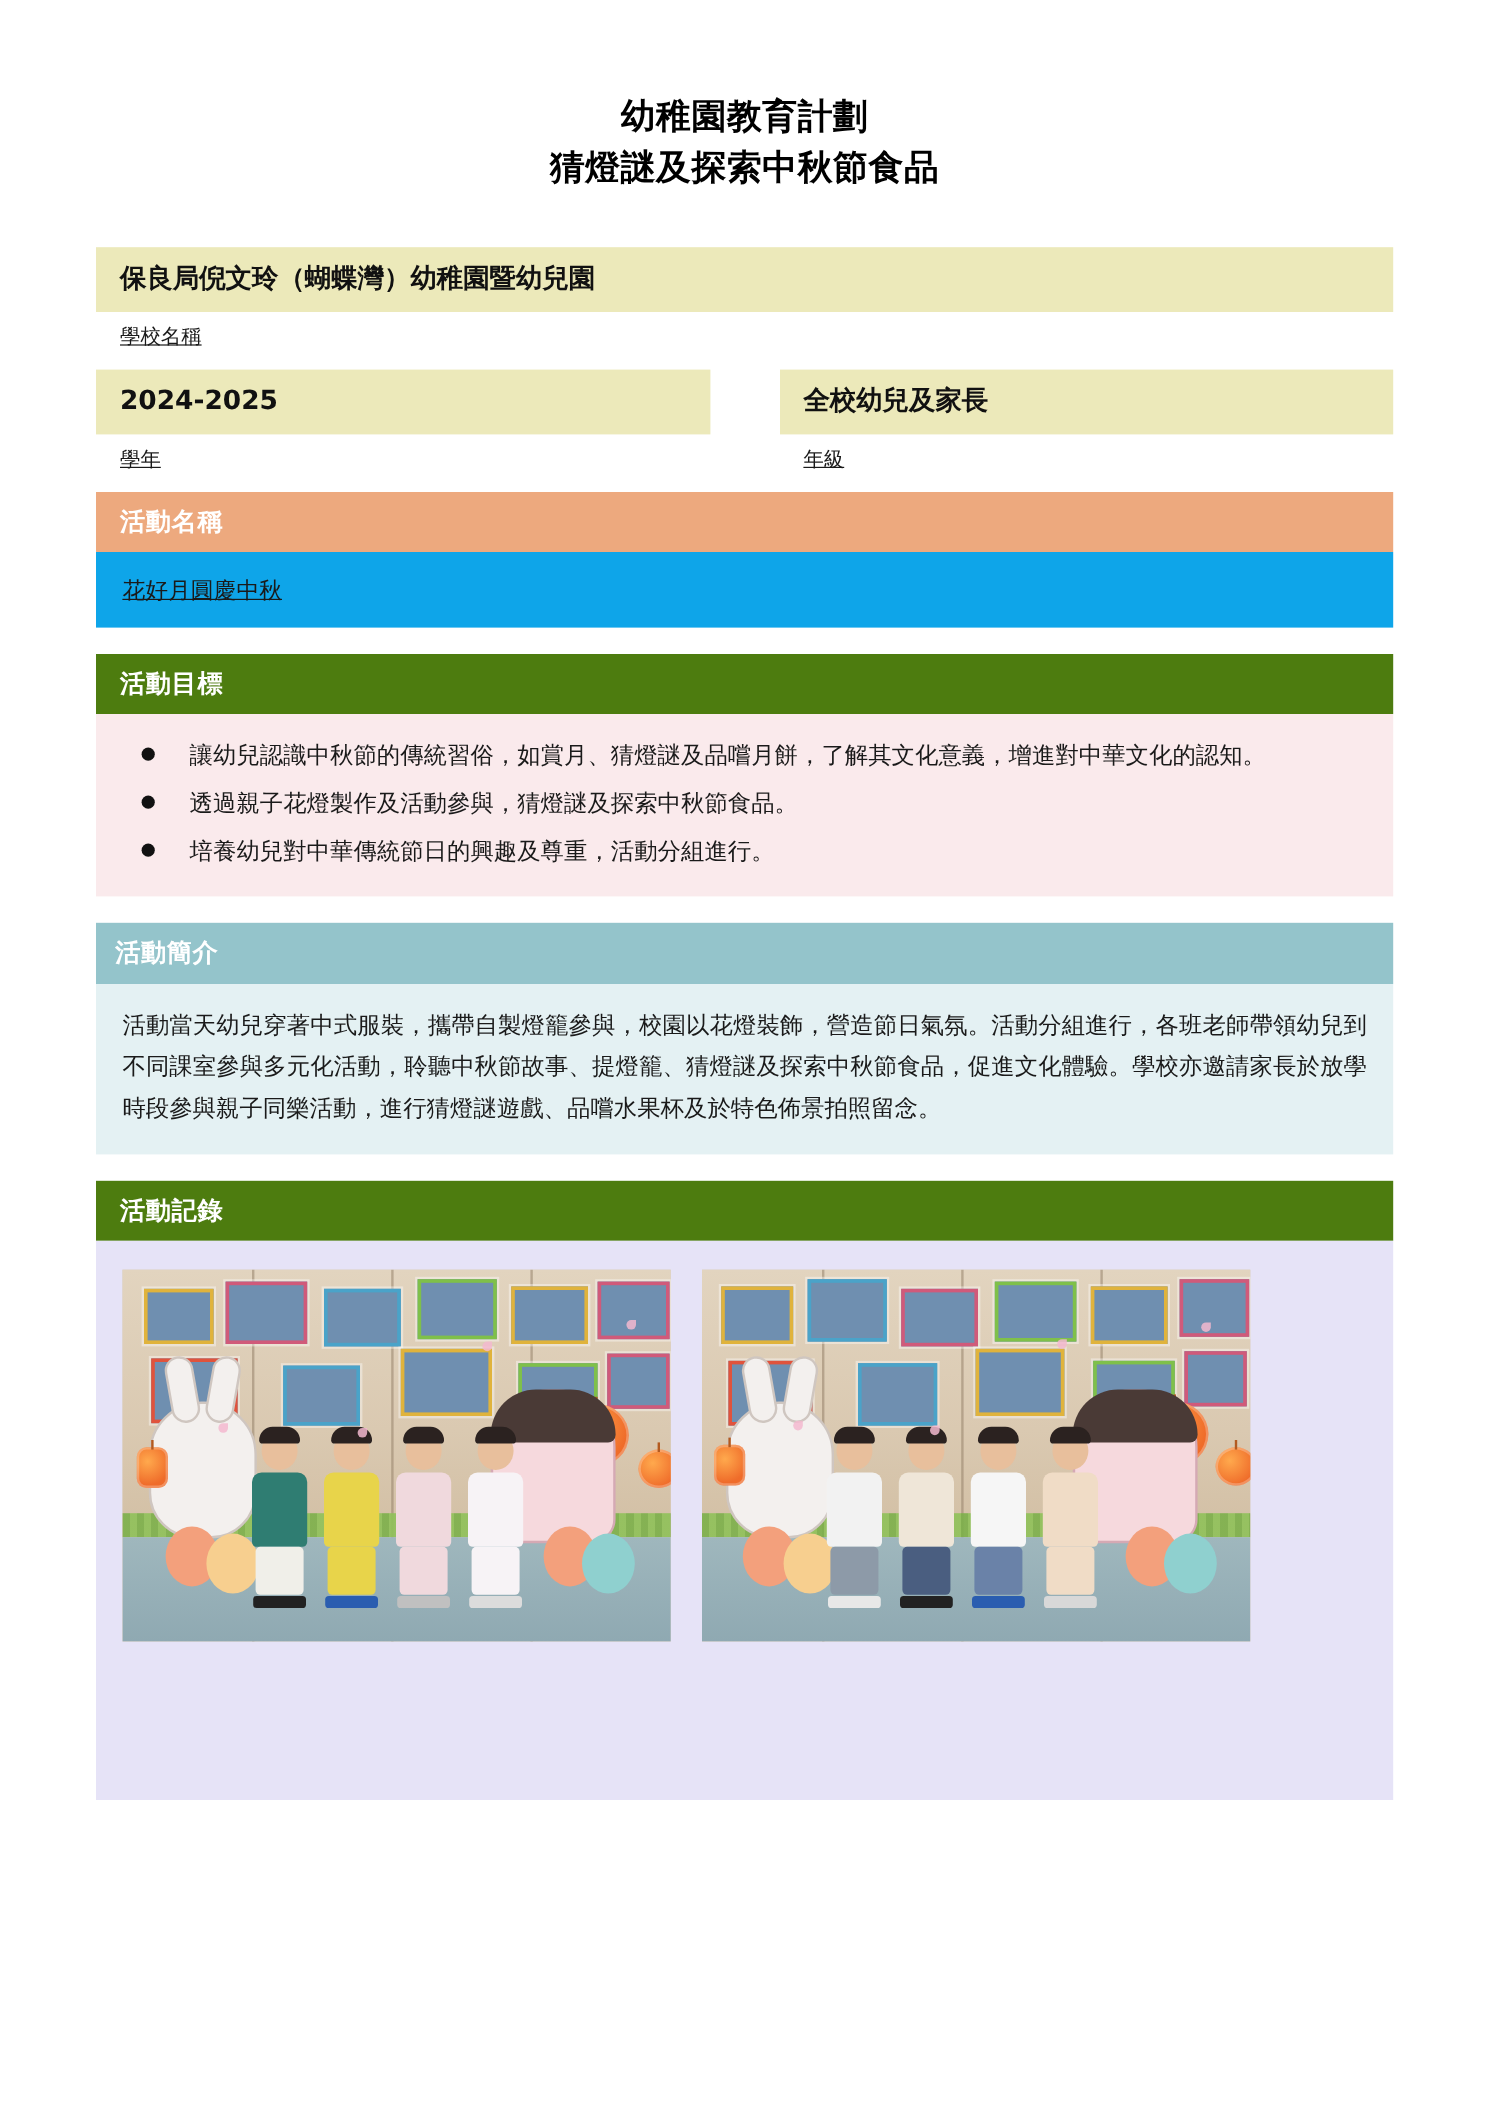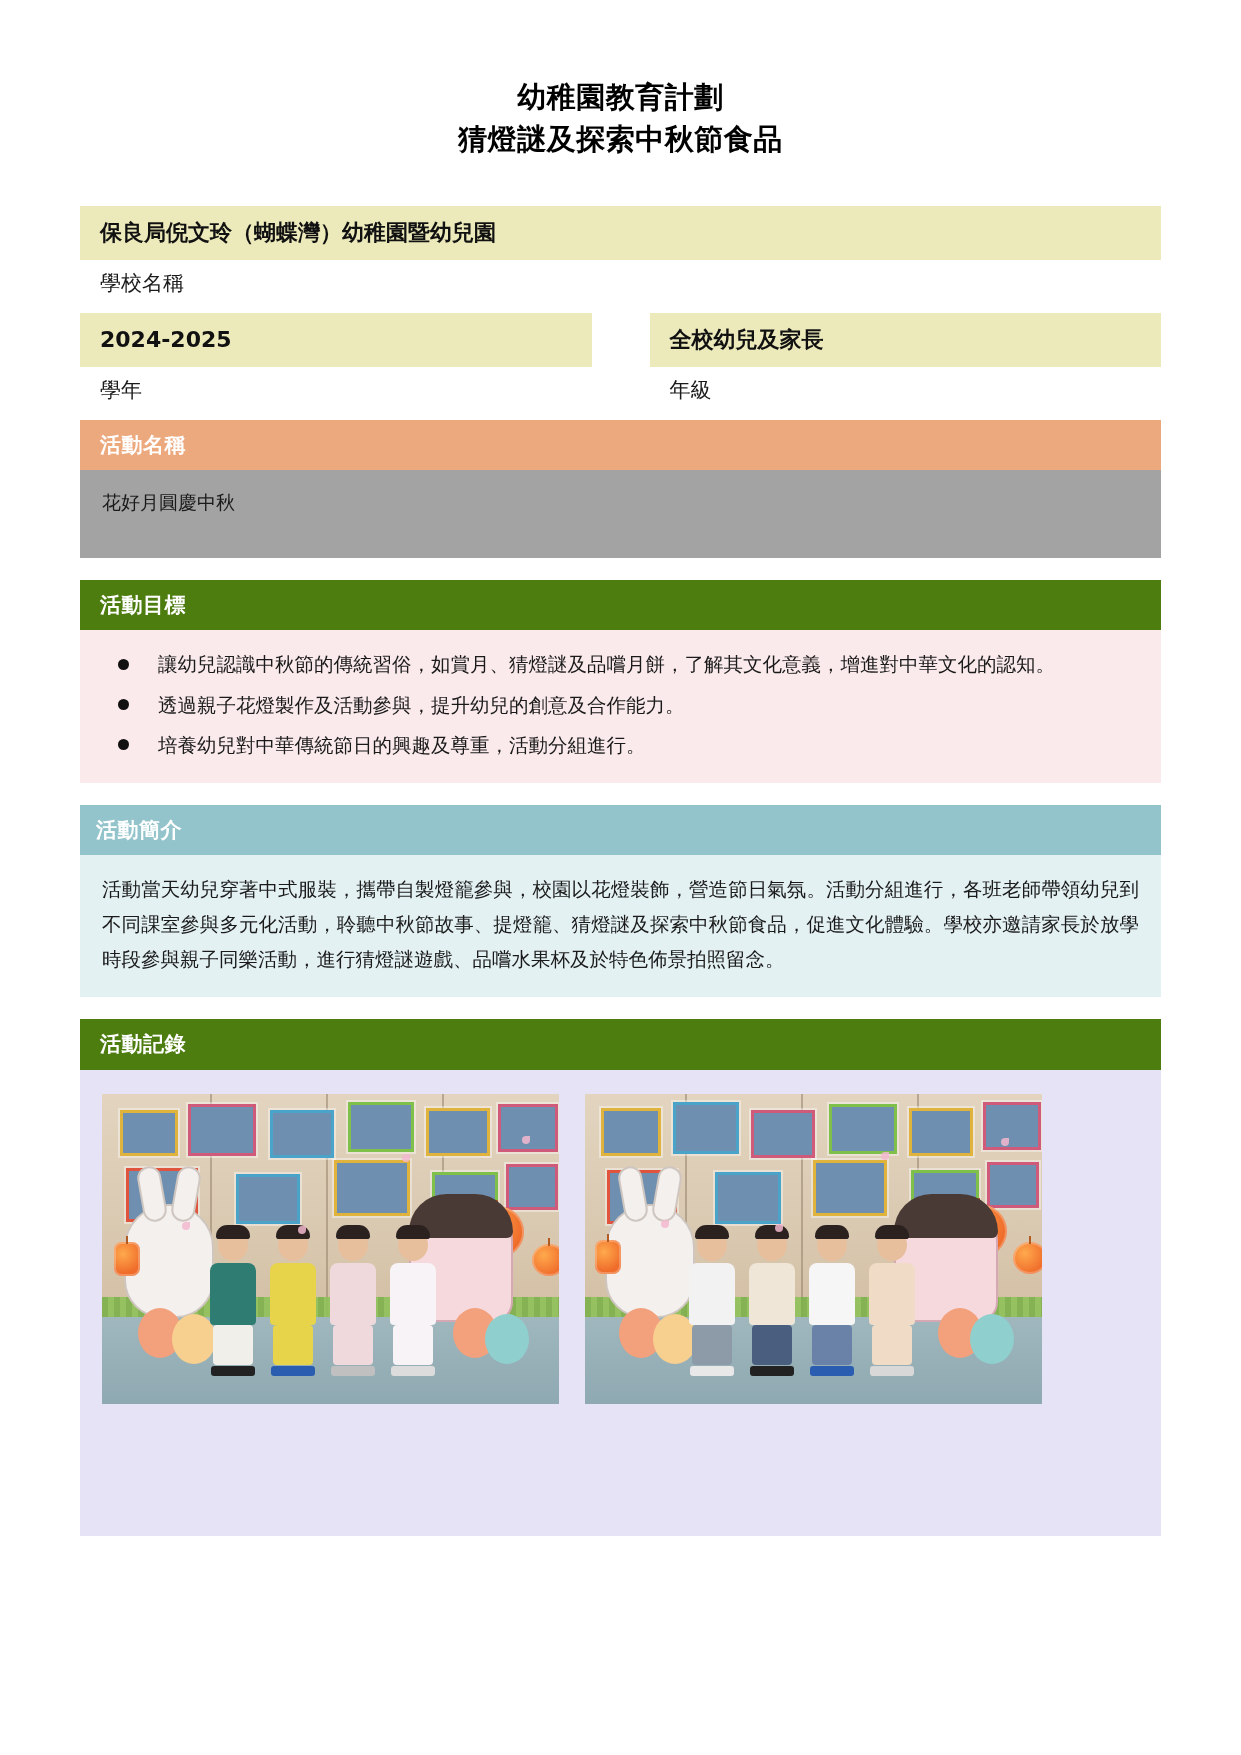--- a/index.html
+++ b/index.html
@@ -39,23 +39,24 @@
     background: #ece9ba;
     padding: 12px 20px;
     font-size: 22px;
     font-weight: bold;
     color: #111;
     box-sizing: border-box;
     line-height: 1.35;
   }
   .field-caption {
     padding: 10px 20px 16px 20px;
-    font-size: 21px;
+    font-size: 17px;
     color: #1a1a1a;
     line-height: 1.3;
+    text-decoration: underline;
   }
   .two-col {
     display: flex;
     gap: 58px;
   }
   .two-col > div {
     flex: 1 1 0;
     min-width: 0;
   }
   
@@ -68,21 +69,21 @@
     line-height: 1.35;
     letter-spacing: 0.5px;
   }
   .section-body {
     padding: 18px 22px 20px 22px;
     font-size: 19px;
     line-height: 1.72;
     box-sizing: border-box;
   }
   .hdr-activity-name { background: #eda97e; }
-  .body-activity-name { background: #a3a3a3; padding-top: 16px; padding-bottom: 39px; }
+  .body-activity-name { background: #0ea5e9; padding-top: 16px; padding-bottom: 14px; text-decoration: underline; }
   .hdr-objective { background: #4d7c0f; }
   .body-objective { background: #faeaec; }
   .hdr-intro { background: #94c4cb; padding-left: 16px; }
   .body-intro { background: #e4f1f3; }
   .hdr-record { background: #4d7c0f; }
   .body-record { background: #e6e3f7; }
 
   ul.obj-list {
     margin: 0;
     padding: 0;
@@ -242,21 +243,21 @@
 
   <div class="section-header hdr-objective">活動目標</div>
   <div class="section-body body-objective">
     <ul class="obj-list">
       <li>
         <span class="bullet"></span>
         <span>讓幼兒認識中秋節的傳統習俗，如賞月、猜燈謎及品嚐月餅，了解其文化意義，增進對中華文化的認知。</span>
       </li>
       <li>
         <span class="bullet"></span>
-        <span>透過親子花燈製作及活動參與，提升幼兒的創意及合作能力。</span>
+        <span>透過親子花燈製作及活動參與，猜燈謎及探索中秋節食品。</span>
       </li>
       <li>
         <span class="bullet"></span>
         <span>培養幼兒對中華傳統節日的興趣及尊重，活動分組進行。</span>
       </li>
     </ul>
   </div>
 
   <div style="height:22px"></div>
 

